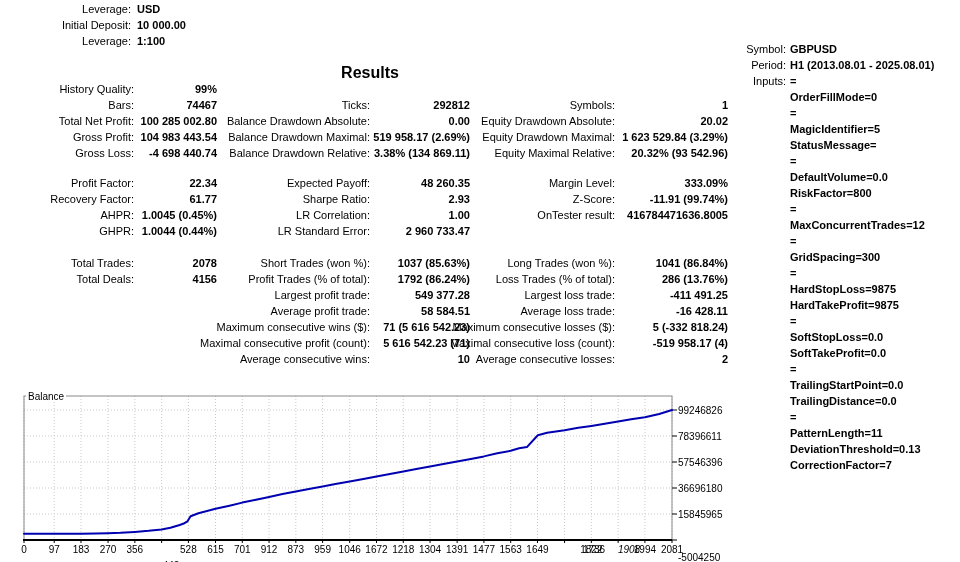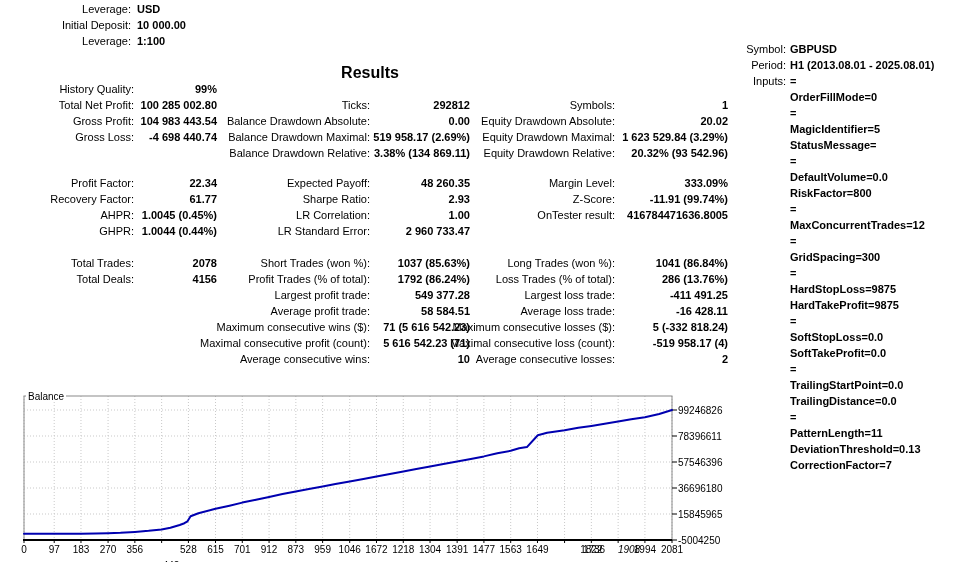--- a/index.html
+++ b/index.html
@@ -62,20 +62,24 @@
 
 <div id="results-title">Results</div>
 
 <div class="stat-block c1" style="top:81px">
 
 <div class="srow">
       <span class="slabel">History Quality:</span>
       <span class="sval">99%</span>
     </div>
     <div class="srow">
+      <span class="slabel">Bars:</span>
+      <span class="sval">74467</span>
+    </div>
+    <div class="srow">
       <span class="slabel">Total Net Profit:</span>
       <span class="sval">100 285 002.80</span>
     </div>
     <div class="srow">
       <span class="slabel">Gross Profit:</span>
       <span class="sval">104 983 443.54</span>
     </div>
     <div class="srow">
       <span class="slabel">Gross Loss:</span>
       <span class="sval">-4 698 440.74</span>
@@ -108,21 +112,21 @@
     </div>
     <div class="srow">
       <span class="slabel">Equity Drawdown Absolute:</span>
       <span class="sval">20.02</span>
     </div>
     <div class="srow">
       <span class="slabel">Equity Drawdown Maximal:</span>
       <span class="sval">1 623 529.84 (3.29%)</span>
     </div>
     <div class="srow">
-      <span class="slabel">Equity Drawdown Relative:</span>
+      <span class="slabel">Equity Maximal Relative:</span>
       <span class="sval">20.32% (93 542.96)</span>
     </div>
   </div>
 <div class="stat-block c1" style="top:175px">
 
 <div class="srow">
       <span class="slabel">Profit Factor:</span>
       <span class="sval">22.34</span>
     </div>
     <div class="srow">
@@ -381,15 +385,15 @@
       <span class="x-tick-label" style="left: 574px;">1736</span>
       <span class="x-tick-label" style="left: 571.35px;">1822</span>
       <span class="x-tick-label" style="left: 609px; font-style: italic;">1908</span>
       <span class="x-tick-label" style="left: 624.909px;">1994</span>
       <span class="x-tick-label" style="left: 652px;">2081</span>
       <span class="y-tick-label" style="top: 15px;">99246826</span>
       <span class="y-tick-label" style="top: 41px;">78396611</span>
       <span class="y-tick-label" style="top: 67px;">57546396</span>
       <span class="y-tick-label" style="top: 93px;">36696180</span>
       <span class="y-tick-label" style="top: 119px;">15845965</span>
-      <span class="y-tick-label" style="top: 145px;">-5004250</span>
+      <span class="y-tick-label" style="top: 162px;">-5004250</span>
     </div>
 </div>
 
 </body></html>

